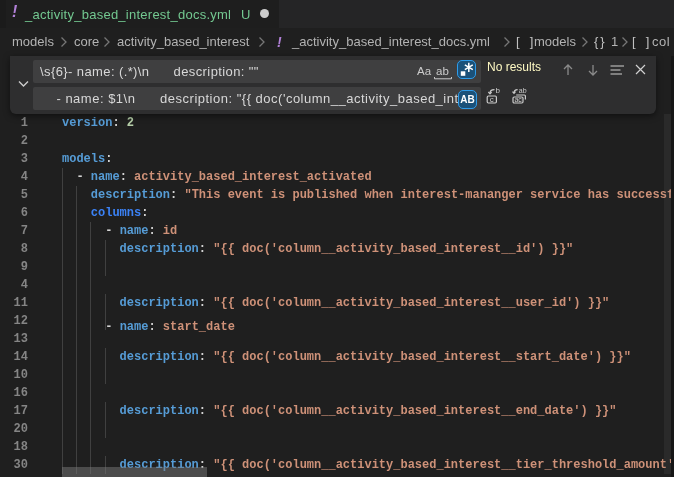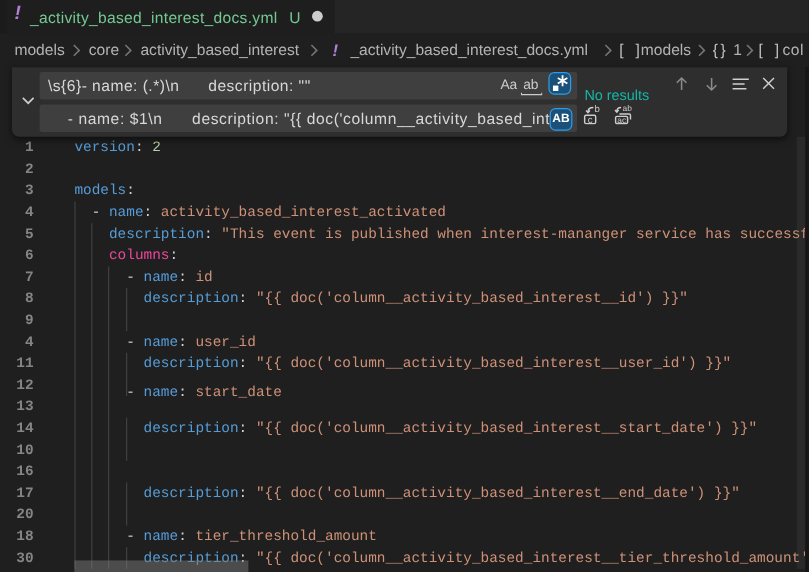--- a/index.html
+++ b/index.html
@@ -1,16 +1,16 @@
 <!DOCTYPE html>
 <html><head><meta charset="utf-8"><style>
 html,body{margin:0;padding:0;width:674px;height:477px;background:#1f1f1f;overflow:hidden}
 *{box-sizing:border-box}
 body{font-family:"Liberation Sans",sans-serif;position:relative}
-b{font-weight:normal}
+b{font-weight:bold}
 .abs{position:absolute}
 .ln{position:absolute;left:0;width:28px;text-align:right;font:bold 12px/18px "Liberation Mono",monospace;color:#858585}
 .cl{position:absolute;left:62px;font:bold 12px/18px "Liberation Mono",monospace;color:#d4d4d4;white-space:pre}
 .ig{position:absolute;width:1px;background:#404040}
 .bc{position:absolute;top:28px;font-size:13px;color:#b3b3b3;line-height:28px;white-space:pre}
 .bchev{position:absolute;top:36px}
 .tog{position:absolute;width:19px;height:19px;border:1px solid #2e9cea;border-radius:5px;background:#1b5179}
 </style></head><body>
 
 <div class="abs" style="left:0;top:0;width:674px;height:28px;background:#252526"></div>
@@ -64,42 +64,40 @@
 <div class="ln" style="top:58px">1</div>
 <div class="cl" style="top:58px"><b style="color:#569cd6">version</b><b style="color:#d4d4d4">:</b> <b style="color:#b5cea8">2</b></div>
 <div class="ln" style="top:76px">2</div>
 <div class="ln" style="top:94px">3</div>
 <div class="cl" style="top:94px"><b style="color:#569cd6">models</b><b style="color:#d4d4d4">:</b></div>
 <div class="ln" style="top:112px">4</div>
 <div class="cl" style="top:112px">  <b style="color:#d4d4d4">-</b> <b style="color:#569cd6">name</b><b style="color:#d4d4d4">:</b> <b style="color:#ce9178">activity_based_interest_activated</b></div>
 <div class="ln" style="top:130px">5</div>
 <div class="cl" style="top:130px">    <b style="color:#569cd6">description</b><b style="color:#d4d4d4">:</b> <b style="color:#ce9178">"This event is published when interest-mananger service has successfully activated"</b></div>
 <div class="ln" style="top:148px">6</div>
-<div class="cl" style="top:148px">    <b style="color:#ec4899">columns</b><b style="color:#d4d4d4">:</b></div>
+<div class="cl" style="top:148px">    <b style="color:#3b82f6">columns</b><b style="color:#d4d4d4">:</b></div>
 <div class="ln" style="top:166px">7</div>
 <div class="cl" style="top:166px">      <b style="color:#d4d4d4">-</b> <b style="color:#569cd6">name</b><b style="color:#d4d4d4">:</b> <b style="color:#ce9178">id</b></div>
 <div class="ln" style="top:184px">8</div>
 <div class="cl" style="top:184px">        <b style="color:#569cd6">description</b><b style="color:#d4d4d4">:</b> <b style="color:#ce9178">"{{ doc('column__activity_based_interest__id') }}"</b></div>
 <div class="ln" style="top:202px">9</div>
 <div class="ln" style="top:220px">4</div>
-<div class="cl" style="top:220px">      <b style="color:#d4d4d4">-</b> <b style="color:#569cd6">name</b><b style="color:#d4d4d4">:</b> <b style="color:#ce9178">user_id</b></div>
 <div class="ln" style="top:238px">11</div>
 <div class="cl" style="top:238px">        <b style="color:#569cd6">description</b><b style="color:#d4d4d4">:</b> <b style="color:#ce9178">"{{ doc('column__activity_based_interest__user_id') }}"</b></div>
 <div class="ln" style="top:256px">12</div>
 <div class="ln" style="top:274px">13</div>
 <div class="cl" style="top:262px">      <b style="color:#d4d4d4">-</b> <b style="color:#569cd6">name</b><b style="color:#d4d4d4">:</b> <b style="color:#ce9178">start_date</b></div>
 <div class="ln" style="top:292px">14</div>
 <div class="cl" style="top:292px">        <b style="color:#569cd6">description</b><b style="color:#d4d4d4">:</b> <b style="color:#ce9178">"{{ doc('column__activity_based_interest__start_date') }}"</b></div>
 <div class="ln" style="top:310px">10</div>
 <div class="ln" style="top:328px">16</div>
 <div class="ln" style="top:346px">17</div>
 <div class="cl" style="top:346px">        <b style="color:#569cd6">description</b><b style="color:#d4d4d4">:</b> <b style="color:#ce9178">"{{ doc('column__activity_based_interest__end_date') }}"</b></div>
 <div class="ln" style="top:364px">20</div>
 <div class="ln" style="top:382px">18</div>
-<div class="cl" style="top:382px">      <b style="color:#d4d4d4">-</b> <b style="color:#569cd6">name</b><b style="color:#d4d4d4">:</b> <b style="color:#ce9178">tier_threshold_amount</b></div>
 <div class="ln" style="top:400px">30</div>
 <div class="cl" style="top:400px">        <b style="color:#569cd6">description</b><b style="color:#d4d4d4">:</b> <b style="color:#ce9178">"{{ doc('column__activity_based_interest__tier_threshold_amount') }}"</b></div>
 </div>
 
 <div class="abs" style="left:62px;top:467px;width:145px;height:10px;background:rgba(121,121,121,0.5)"></div>
 
 <div class="abs" style="left:671px;top:56px;width:3px;height:421px;background:#161616"></div>
 <div class="abs" style="left:664px;top:114px;width:7px;height:360px;background:rgba(121,121,121,0.12)"></div>
 
 <div class="abs" style="left:10px;top:56px;width:646px;height:58px;background:#2e2e2f;border-radius:0 0 6px 6px;box-shadow:0 2px 6px rgba(0,0,0,0.5)"></div>
@@ -114,21 +112,21 @@
 <svg class="abs" style="left:434px;top:76.5px" width="18" height="3" viewBox="0 0 18 3">
     <path d="M0.5 0 V1.8 H17.5 V0" stroke="#cccccc" stroke-width="1" fill="none"></path>
   </svg>
 <div class="tog" style="left:457px;top:60px"></div>
 <svg class="abs" style="left:457px;top:60px" width="19" height="19" viewBox="0 0 19 19">
     <g stroke="#ffffff" stroke-width="1.5">
       <path d="M11.8 2.7 V11.9 M7.8 4.95 L15.8 9.65 M15.8 4.95 L7.8 9.65"></path>
     </g>
     <rect x="3.8" y="11.3" width="4.5" height="4.5" fill="#ffffff"></rect>
   </svg>
-<div class="abs" style="left:487px;top:68px;font-size:12px;line-height:23px;color:#14b8a6">No results</div>
+<div class="abs" style="left:487px;top:56px;font-size:12px;line-height:23px;color:#fef9c3">No results</div>
 
 <svg class="abs" style="left:561px;top:63px" width="14" height="14" viewBox="0 0 14 14">
     <path d="M7 12 L7 2 M3 6 L7 2 L11 6" stroke="#8a8a8a" stroke-width="1.3" fill="none"></path>
   </svg>
 <svg class="abs" style="left:586px;top:63px" width="14" height="14" viewBox="0 0 14 14">
     <path d="M7 2 L7 12 M3 8 L7 12 L11 8" stroke="#8a8a8a" stroke-width="1.3" fill="none"></path>
   </svg>
 <svg class="abs" style="left:610px;top:64px" width="15" height="13" viewBox="0 0 15 13">
     <path d="M0.5 2 H14 M0.5 6 H10.5 M0.5 10 H12" stroke="#d0d0d0" stroke-width="1.2" fill="none"></path>
   </svg>

